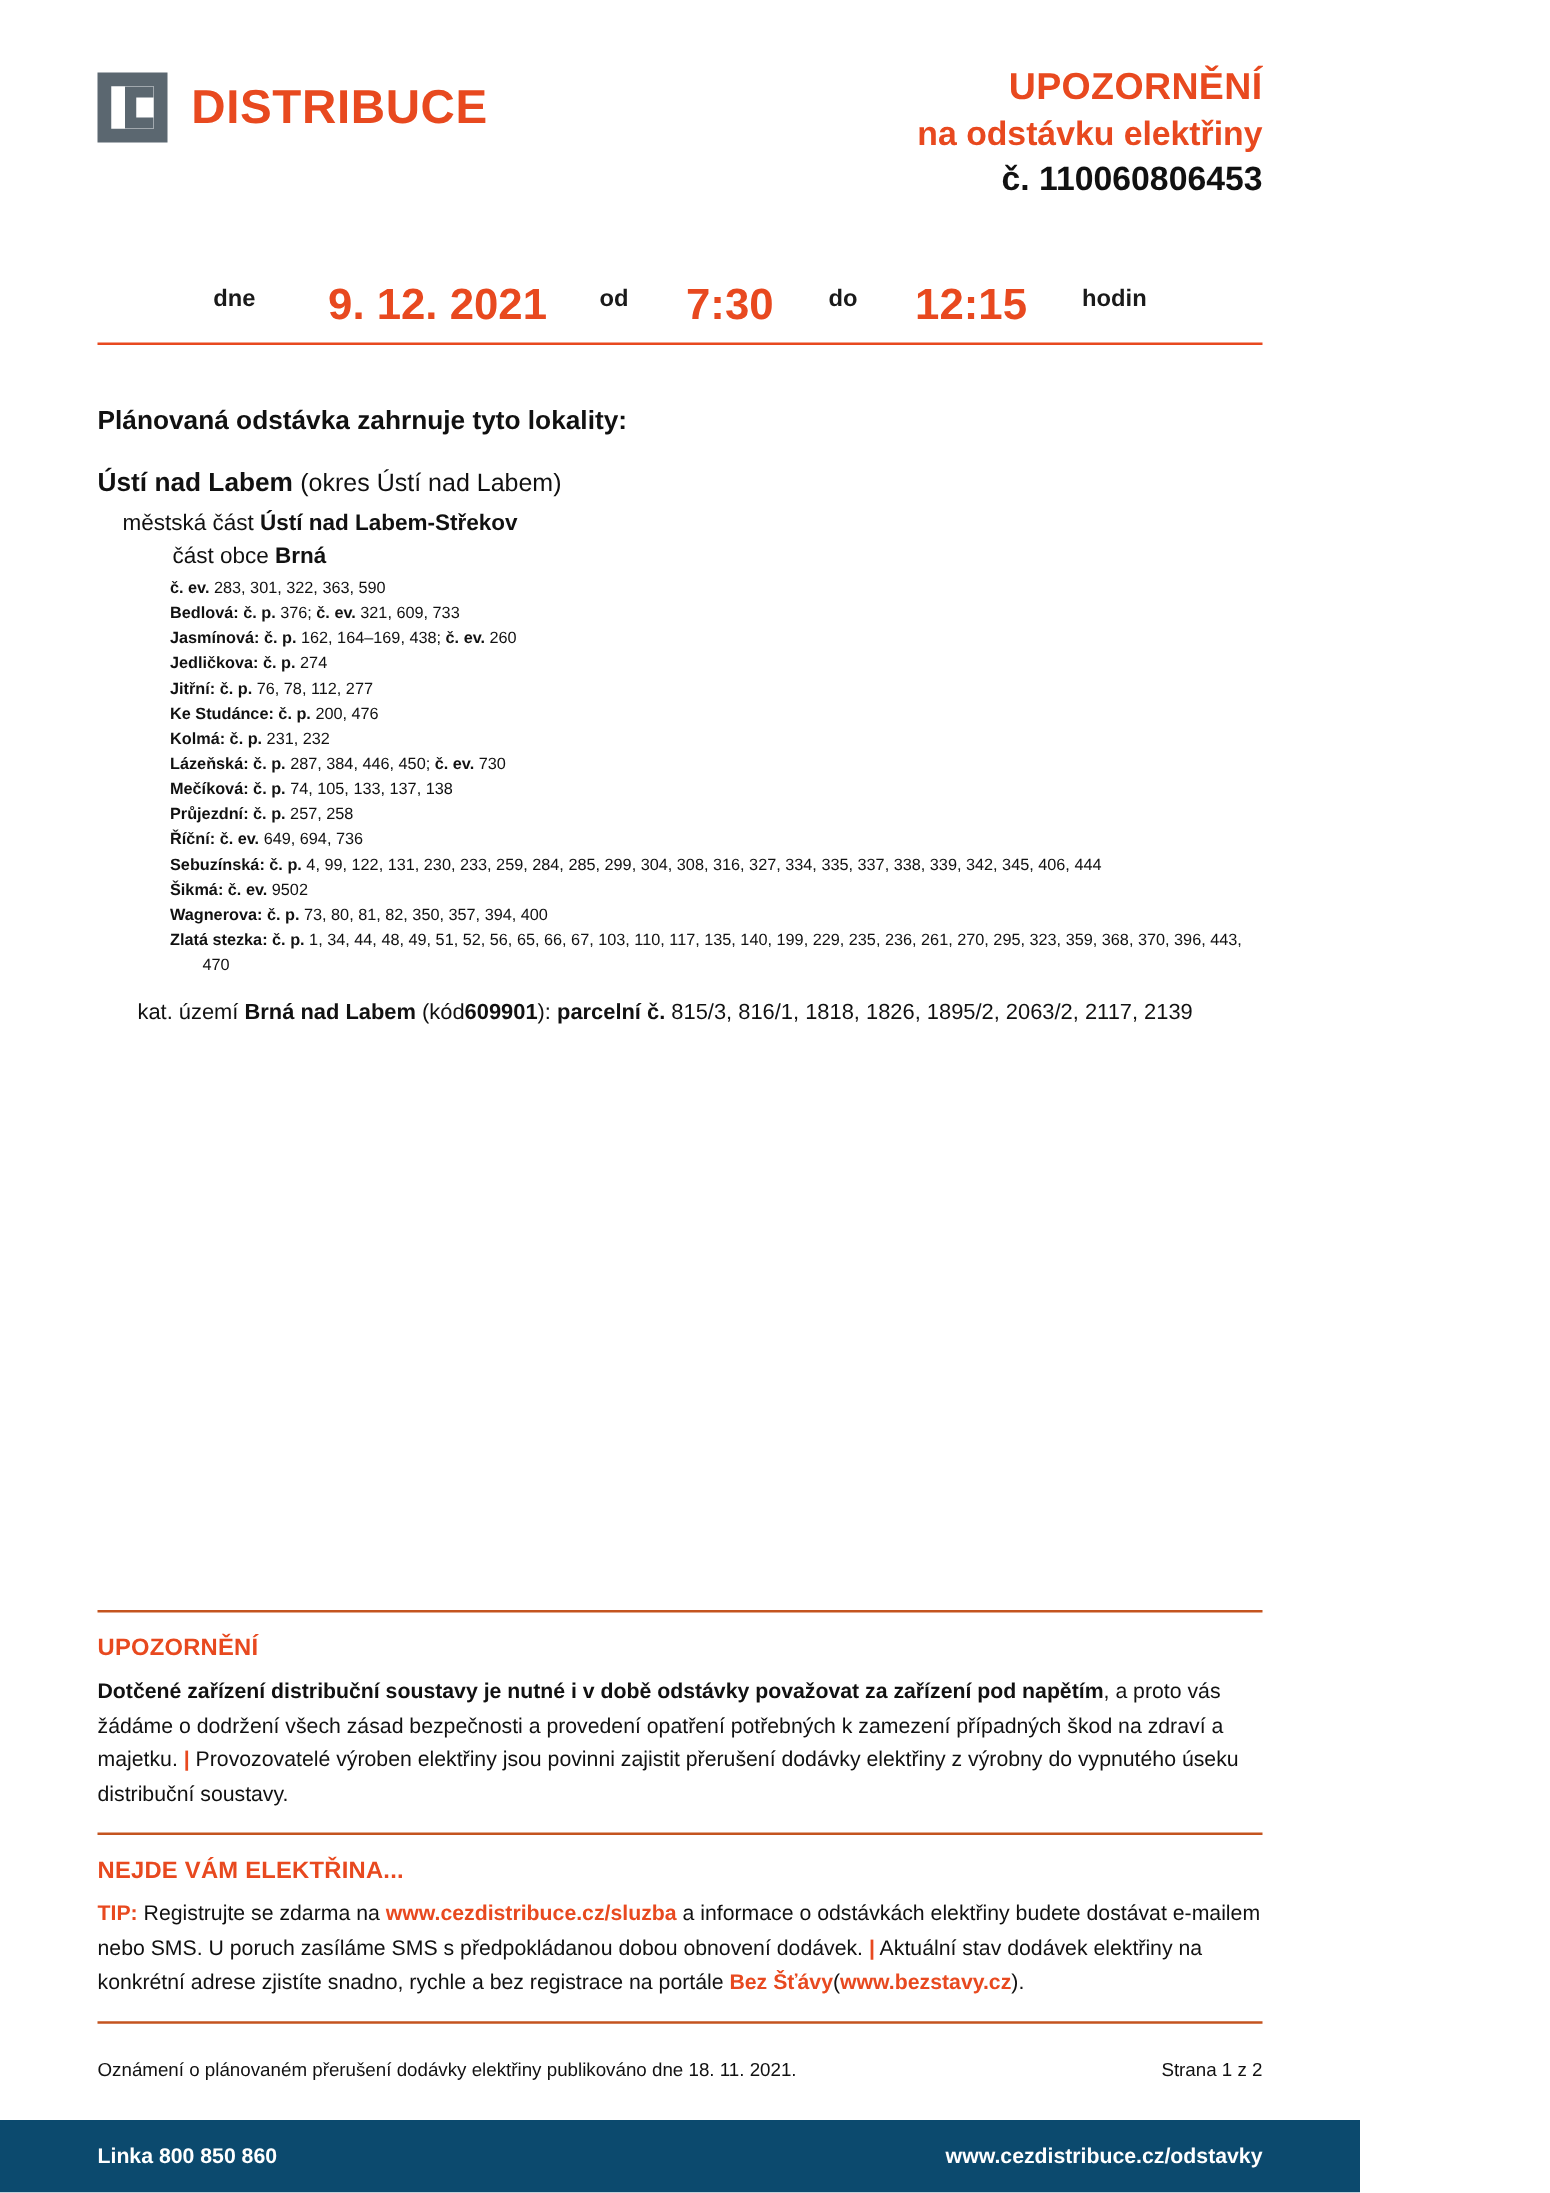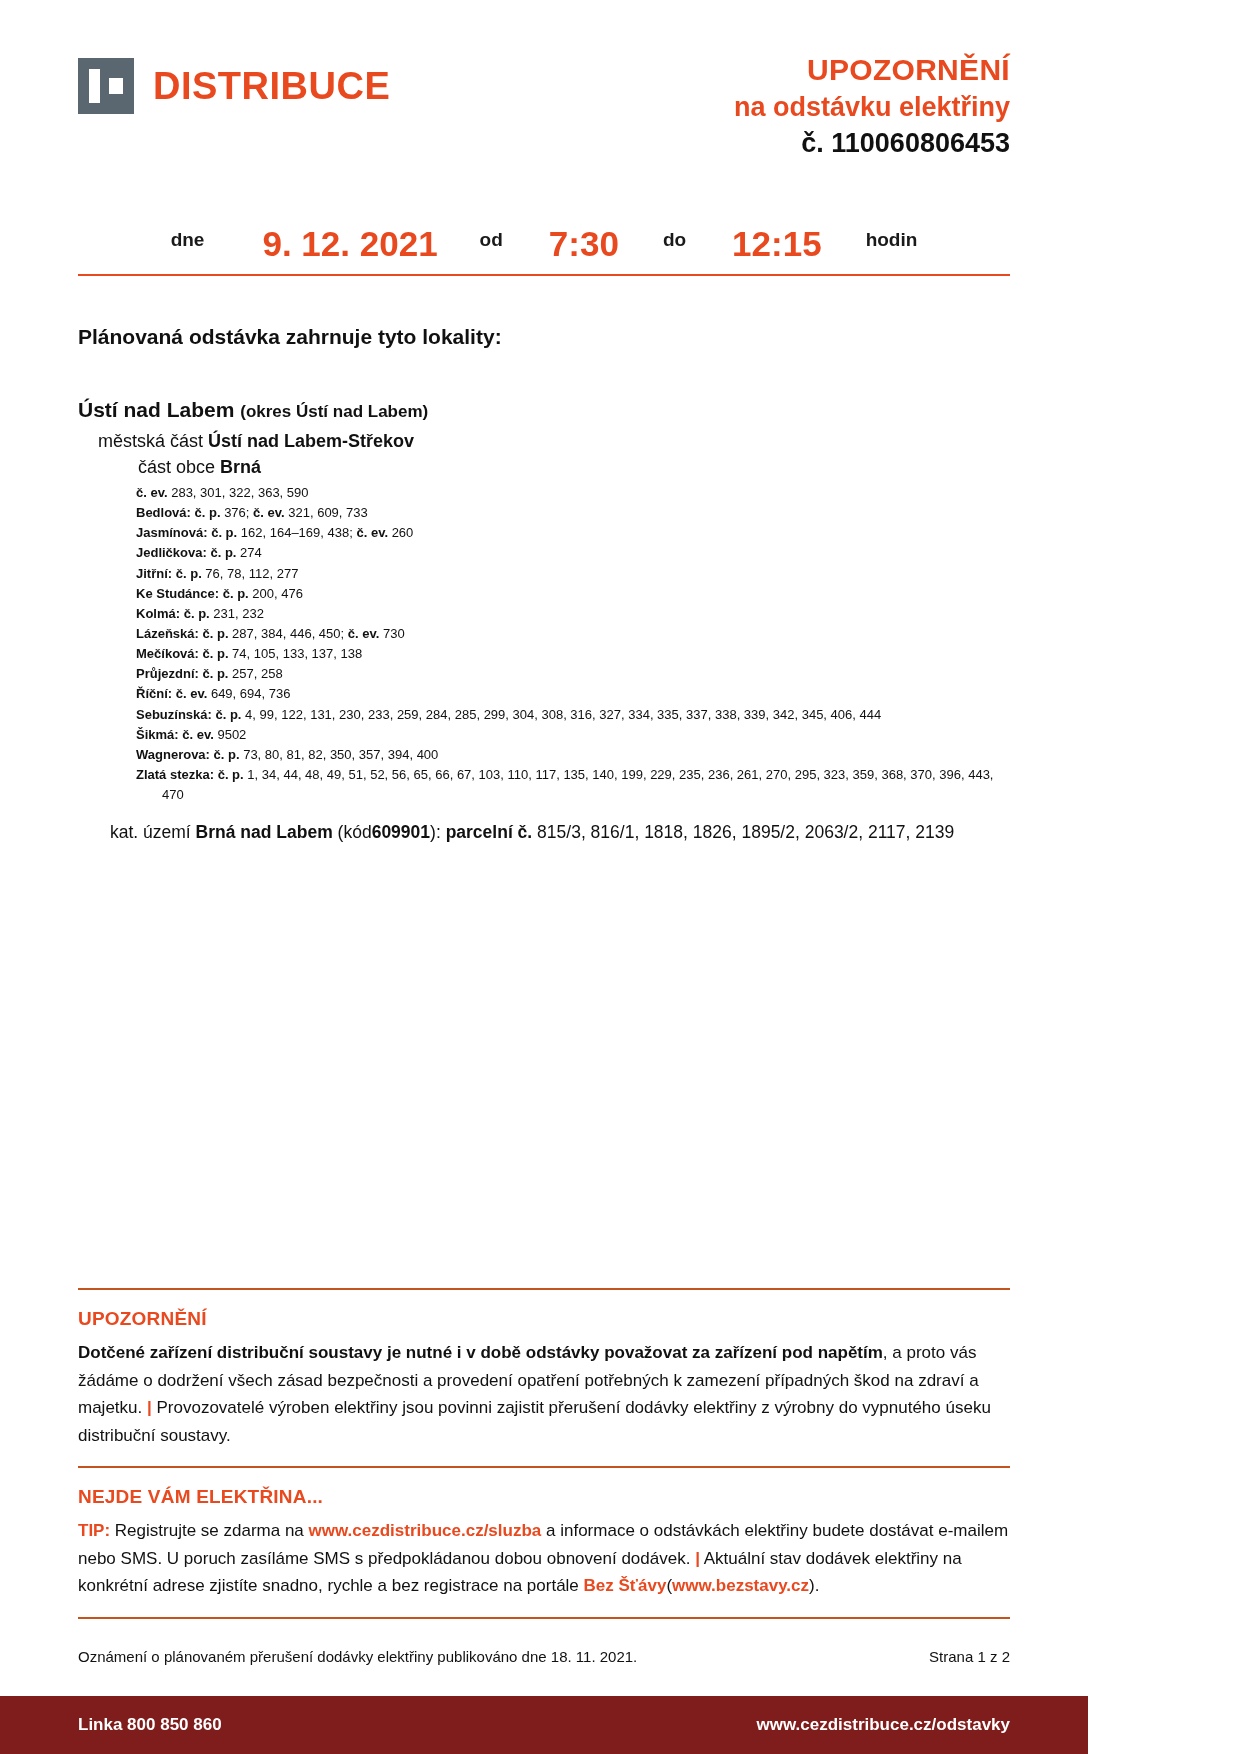--- a/index.html
+++ b/index.html
@@ -129,29 +129,29 @@
   .main {
     position: absolute;
     left: 78px;
     right: 78px;
     top: 325px;
   }
   .intro {
     font-size: 21px;
     font-weight: bold;
     color: #111;
-    margin-bottom: 49px;
+    margin-bottom: 26px;
   }
   .city-line {
     font-size: 21px;
     color: #111;
     margin-bottom: 9px;
   }
   .city-line b { font-weight: bold; }
-  .city-line .okres { font-weight: bold; font-size: 17px; }
+  .city-line .okres { font-weight: normal; font-size: 20px; }
 
   .lvl1 {
     font-size: 18px;
     margin-left: 20px;
     margin-bottom: 5px;
     color: #111;
   }
   .lvl2 {
     font-size: 18px;
     margin-left: 60px;
@@ -225,21 +225,21 @@
     color: #111;
   }
 
   
   .footer-bar {
     position: absolute;
     left: 0;
     right: 0;
     bottom: 0;
     height: 58px;
-    background: #7f1d1d;
+    background: #0c4a6e;
     color: #ffffff;
     display: flex;
     align-items: center;
     justify-content: space-between;
     padding: 0 78px;
     font-size: 17px;
     font-weight: bold;
   }
 </style>
 </head>

